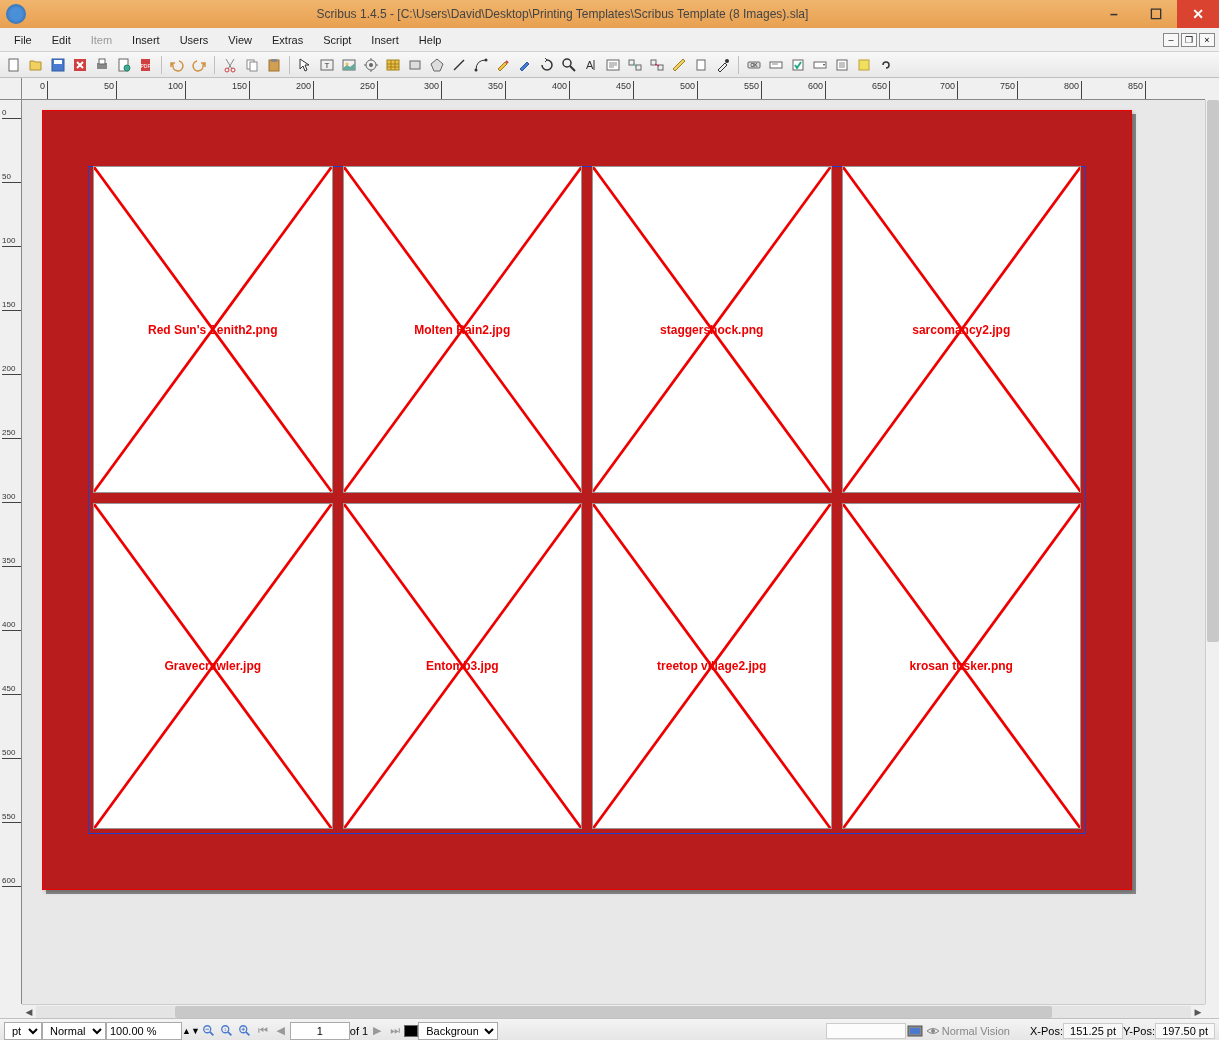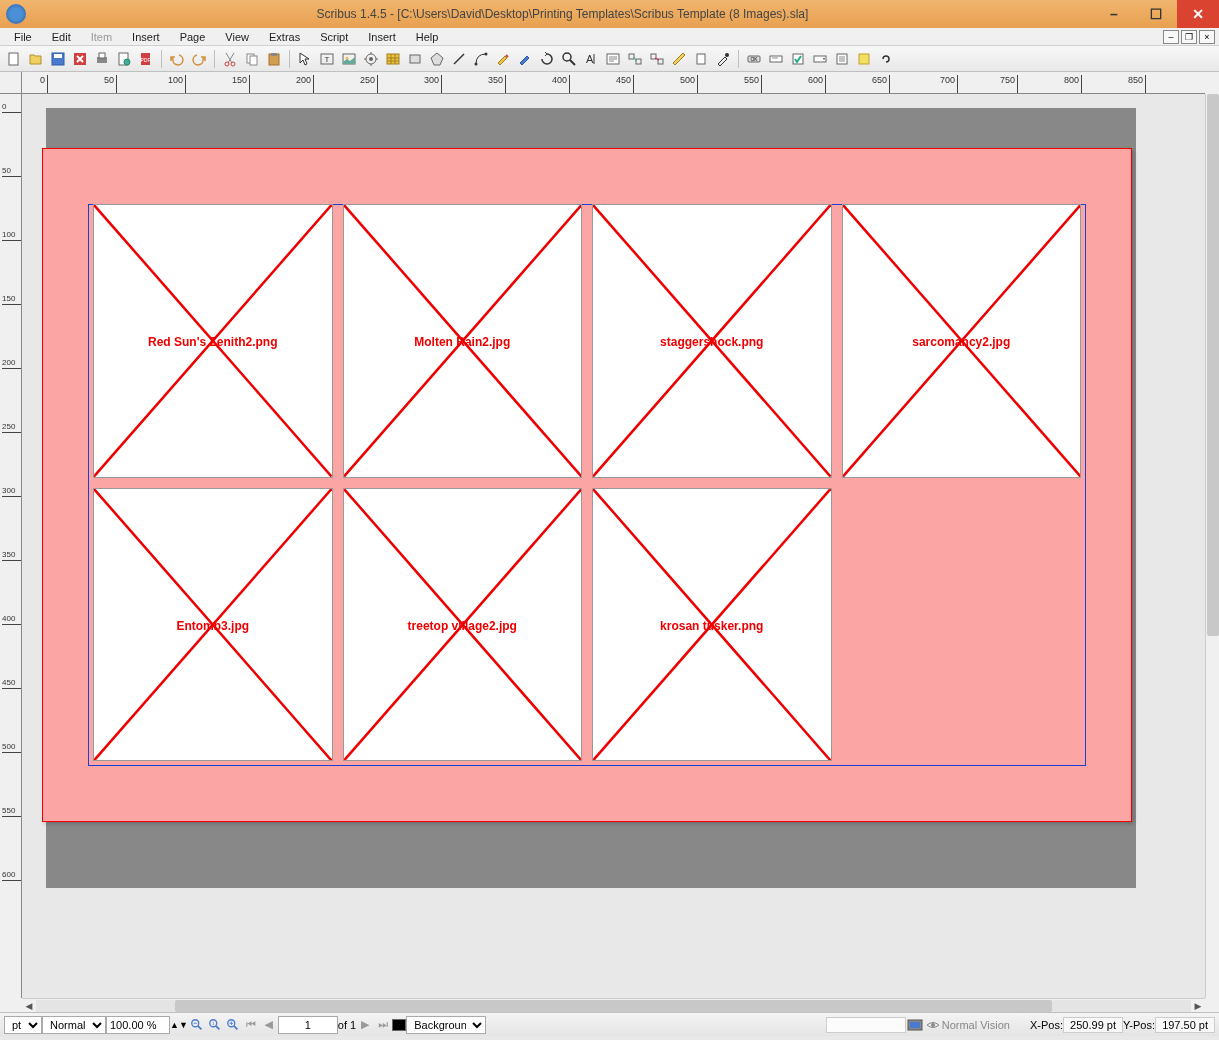--- a/index.html
+++ b/index.html
@@ -9,21 +9,21 @@
 .titlebar { height: 28px; background: linear-gradient(#f0b56e, #e8a050); display: flex; align-items: center; color: #333; position: relative; }
 .titlebar .app-icon { width: 20px; height: 20px; margin: 0 6px; background: radial-gradient(circle, #4a90d9 40%, #2a5a9a 100%); border-radius: 50%; }
 .titlebar .title-text { flex: 1; text-align: center; font-size: 12px; color: #444; }
 .titlebar .win-controls { display: flex; height: 100%; }
 .titlebar .win-btn { width: 42px; height: 100%; display: flex; align-items: center; justify-content: center; font-size: 14px; font-weight: bold; cursor: pointer; }
 .titlebar .win-btn.min { color: #333; }
 .titlebar .win-btn.max { color: #333; }
 .titlebar .win-btn.close { background: #d9432f; color: #fff; }
 
 
-.menubar { height: 18px; background: #f0f0f0; display: flex; align-items: center; padding: 0 4px; border-bottom: 1px solid #d0d0d0; }
+.menubar { height: 24px; background: #f0f0f0; display: flex; align-items: center; padding: 0 4px; border-bottom: 1px solid #d0d0d0; }
 .menubar .menu-item { padding: 3px 10px; cursor: pointer; color: #222; }
 .menubar .menu-item.disabled { color: #999; }
 .menubar .mdi-controls { margin-left: auto; display: flex; gap: 2px; }
 .menubar .mdi-btn { width: 16px; height: 14px; border: 1px solid #888; background: #f8f8f8; font-size: 9px; display: flex; align-items: center; justify-content: center; cursor: pointer; }
 
 
 .toolbar { height: 26px; background: linear-gradient(#f8f8f8, #e8e8e8); border-bottom: 1px solid #c0c0c0; display: flex; align-items: center; padding: 0 4px; gap: 2px; }
 .toolbar .tb-btn { width: 20px; height: 20px; display: flex; align-items: center; justify-content: center; cursor: pointer; border: 1px solid transparent; border-radius: 2px; }
 .toolbar .tb-sep { width: 1px; height: 18px; background: #c0c0c0; margin: 0 3px; }
 .toolbar svg { width: 16px; height: 16px; }
@@ -40,21 +40,21 @@
 .canvas-area { position: absolute; top: 22px; left: 22px; right: 14px; bottom: 14px; background: #e8e8e8; overflow: hidden; }
 .scrollbar-v { position: absolute; top: 22px; right: 0; bottom: 14px; width: 14px; background: #f0f0f0; border-left: 1px solid #ccc; }
 .scrollbar-v .thumb { position: absolute; top: 0; left: 1px; width: 12px; height: 60%; background: #c8c8c8; border-radius: 2px; }
 .scrollbar-h { position: absolute; bottom: 0; left: 22px; right: 14px; height: 14px; background: #f0f0f0; border-top: 1px solid #ccc; display: flex; align-items: center; }
 .scrollbar-h .arrow { width: 14px; height: 12px; display: flex; align-items: center; justify-content: center; color: #555; font-size: 9px; cursor: pointer; }
 .scrollbar-h .track { flex: 1; height: 12px; background: #e4e4e4; position: relative; }
 .scrollbar-h .thumb { position: absolute; top: 0; left: 12%; width: 76%; height: 100%; background: #c8c8c8; border-radius: 2px; }
 .scrollbar-corner { position: absolute; bottom: 0; right: 0; width: 14px; height: 14px; background: #f0f0f0; }
 
 
-.page { position: absolute; top: 10px; left: 20px; width: 1090px; height: 674px; background: #fca5a5; border: 1px solid #e00; box-shadow: 2px 2px 4px rgba(0,0,0,0.2); margin-top: 44px; }
+.page { position: absolute; top: 10px; left: 20px; width: 1090px; height: 780px; background: #b91c1c; border: 1px solid #e00; box-shadow: 2px 2px 4px rgba(0,0,0,0.2); }
 .page-shadow { position: absolute; top: 14px; left: 24px; width: 1090px; height: 780px; background: #888; }
 .margin-guide { position: absolute; top: 55px; left: 45px; right: 45px; bottom: 55px; border: 1px solid #1e3fcf; pointer-events: none; }
 
 
 .frames { position: absolute; top: 55px; left: 50px; right: 50px; bottom: 60px; display: grid; grid-template-columns: repeat(4, 1fr); grid-template-rows: repeat(2, 1fr); gap: 10px; }
 .frame { position: relative; border: 1px solid #999; background: #fff; }
 .frame svg.cross { position: absolute; top: 0; left: 0; width: 100%; height: 100%; }
 .frame svg.cross line { stroke: #e00; stroke-width: 1; }
 .frame .label { position: absolute; top: 48%; left: 0; right: 0; text-align: center; font-weight: bold; color: #e00; font-size: 12px; }
 
@@ -77,21 +77,21 @@
     <div class="win-btn max">☐</div>
     <div class="win-btn close">✕</div>
   </div>
 </div>
 
 <div class="menubar">
   <div class="menu-item">File</div>
   <div class="menu-item">Edit</div>
   <div class="menu-item disabled">Item</div>
   <div class="menu-item">Insert</div>
-  <div class="menu-item">Page</div>
+  <div class="menu-item">Users</div>
   <div class="menu-item">View</div>
   <div class="menu-item">Extras</div>
   <div class="menu-item">Script</div>
   <div class="menu-item">Insert</div>
   <div class="menu-item">Help</div>
   <div class="mdi-controls">
     <div class="mdi-btn">–</div>
     <div class="mdi-btn">❐</div>
     <div class="mdi-btn">×</div>
   </div>
@@ -400,20 +400,27 @@
               <line x1="0" y1="0" x2="100" y2="100"></line>
               <line x1="100" y1="0" x2="0" y2="100"></line>
             </svg>
             <div class="label">sarcomancy2.jpg</div>
           </div>
           <div class="frame">
             <svg class="cross" preserveAspectRatio="none" viewBox="0 0 100 100">
               <line x1="0" y1="0" x2="100" y2="100"></line>
               <line x1="100" y1="0" x2="0" y2="100"></line>
             </svg>
+            <div class="label">Gravecrawler.jpg</div>
+          </div>
+          <div class="frame">
+            <svg class="cross" preserveAspectRatio="none" viewBox="0 0 100 100">
+              <line x1="0" y1="0" x2="100" y2="100"></line>
+              <line x1="100" y1="0" x2="0" y2="100"></line>
+            </svg>
             <div class="label">Entomb3.jpg</div>
           </div>
           <div class="frame">
             <svg class="cross" preserveAspectRatio="none" viewBox="0 0 100 100">
               <line x1="0" y1="0" x2="100" y2="100"></line>
               <line x1="100" y1="0" x2="0" y2="100"></line>
             </svg>
             <div class="label">treetop village2.jpg</div>
           </div>
           <div class="frame">
@@ -436,21 +443,21 @@
         <div class="thumb"></div>
       </div>
     <div class="arrow">▶</div>
   </div>
   <div class="scrollbar-corner"></div>
 </div>
 
 <div class="statusbar">
   <select><option>pt</option></select>
   <select><option>Normal</option></select>
-  <input type="text" style="width: 64px;" value="100.00 %">
+  <input type="text" style="width: 76px;" value="100.00 %">
   <span style="font-size:9px">▲▼</span>
   <div class="sb-btn">
       <svg width="14" height="14" viewBox="0 0 16 16">
         <circle cx="6" cy="6" r="4" fill="none" stroke="#4a7ad0" stroke-width="1.5"></circle>
         <path d="M4 6 H8" stroke="#4a7ad0"></path>
         <path d="M9 9 L13 13" stroke="#4a7ad0" stroke-width="2"></path>
       </svg>
     </div>
   <div class="sb-btn">
       <svg width="14" height="14" viewBox="0 0 16 16">
@@ -484,16 +491,16 @@
     </div>
   <div class="sb-btn">
       <svg width="16" height="14" viewBox="0 0 16 14">
         <path d="M2 7 Q8 2 14 7 Q8 12 2 7 Z" fill="none" stroke="#888"></path>
         <circle cx="8" cy="7" r="2" fill="#888"></circle>
       </svg>
     </div>
   <span style="color:#888">Normal Vision</span>
   <span style="width:20px"></span>
   <span>X-Pos:</span>
-  <span class="coord">250.99 pt</span>
+  <span class="coord">151.25 pt</span>
   <span>Y-Pos:</span>
   <span class="coord">197.50 pt</span>
 </div>
 
 </body></html>

